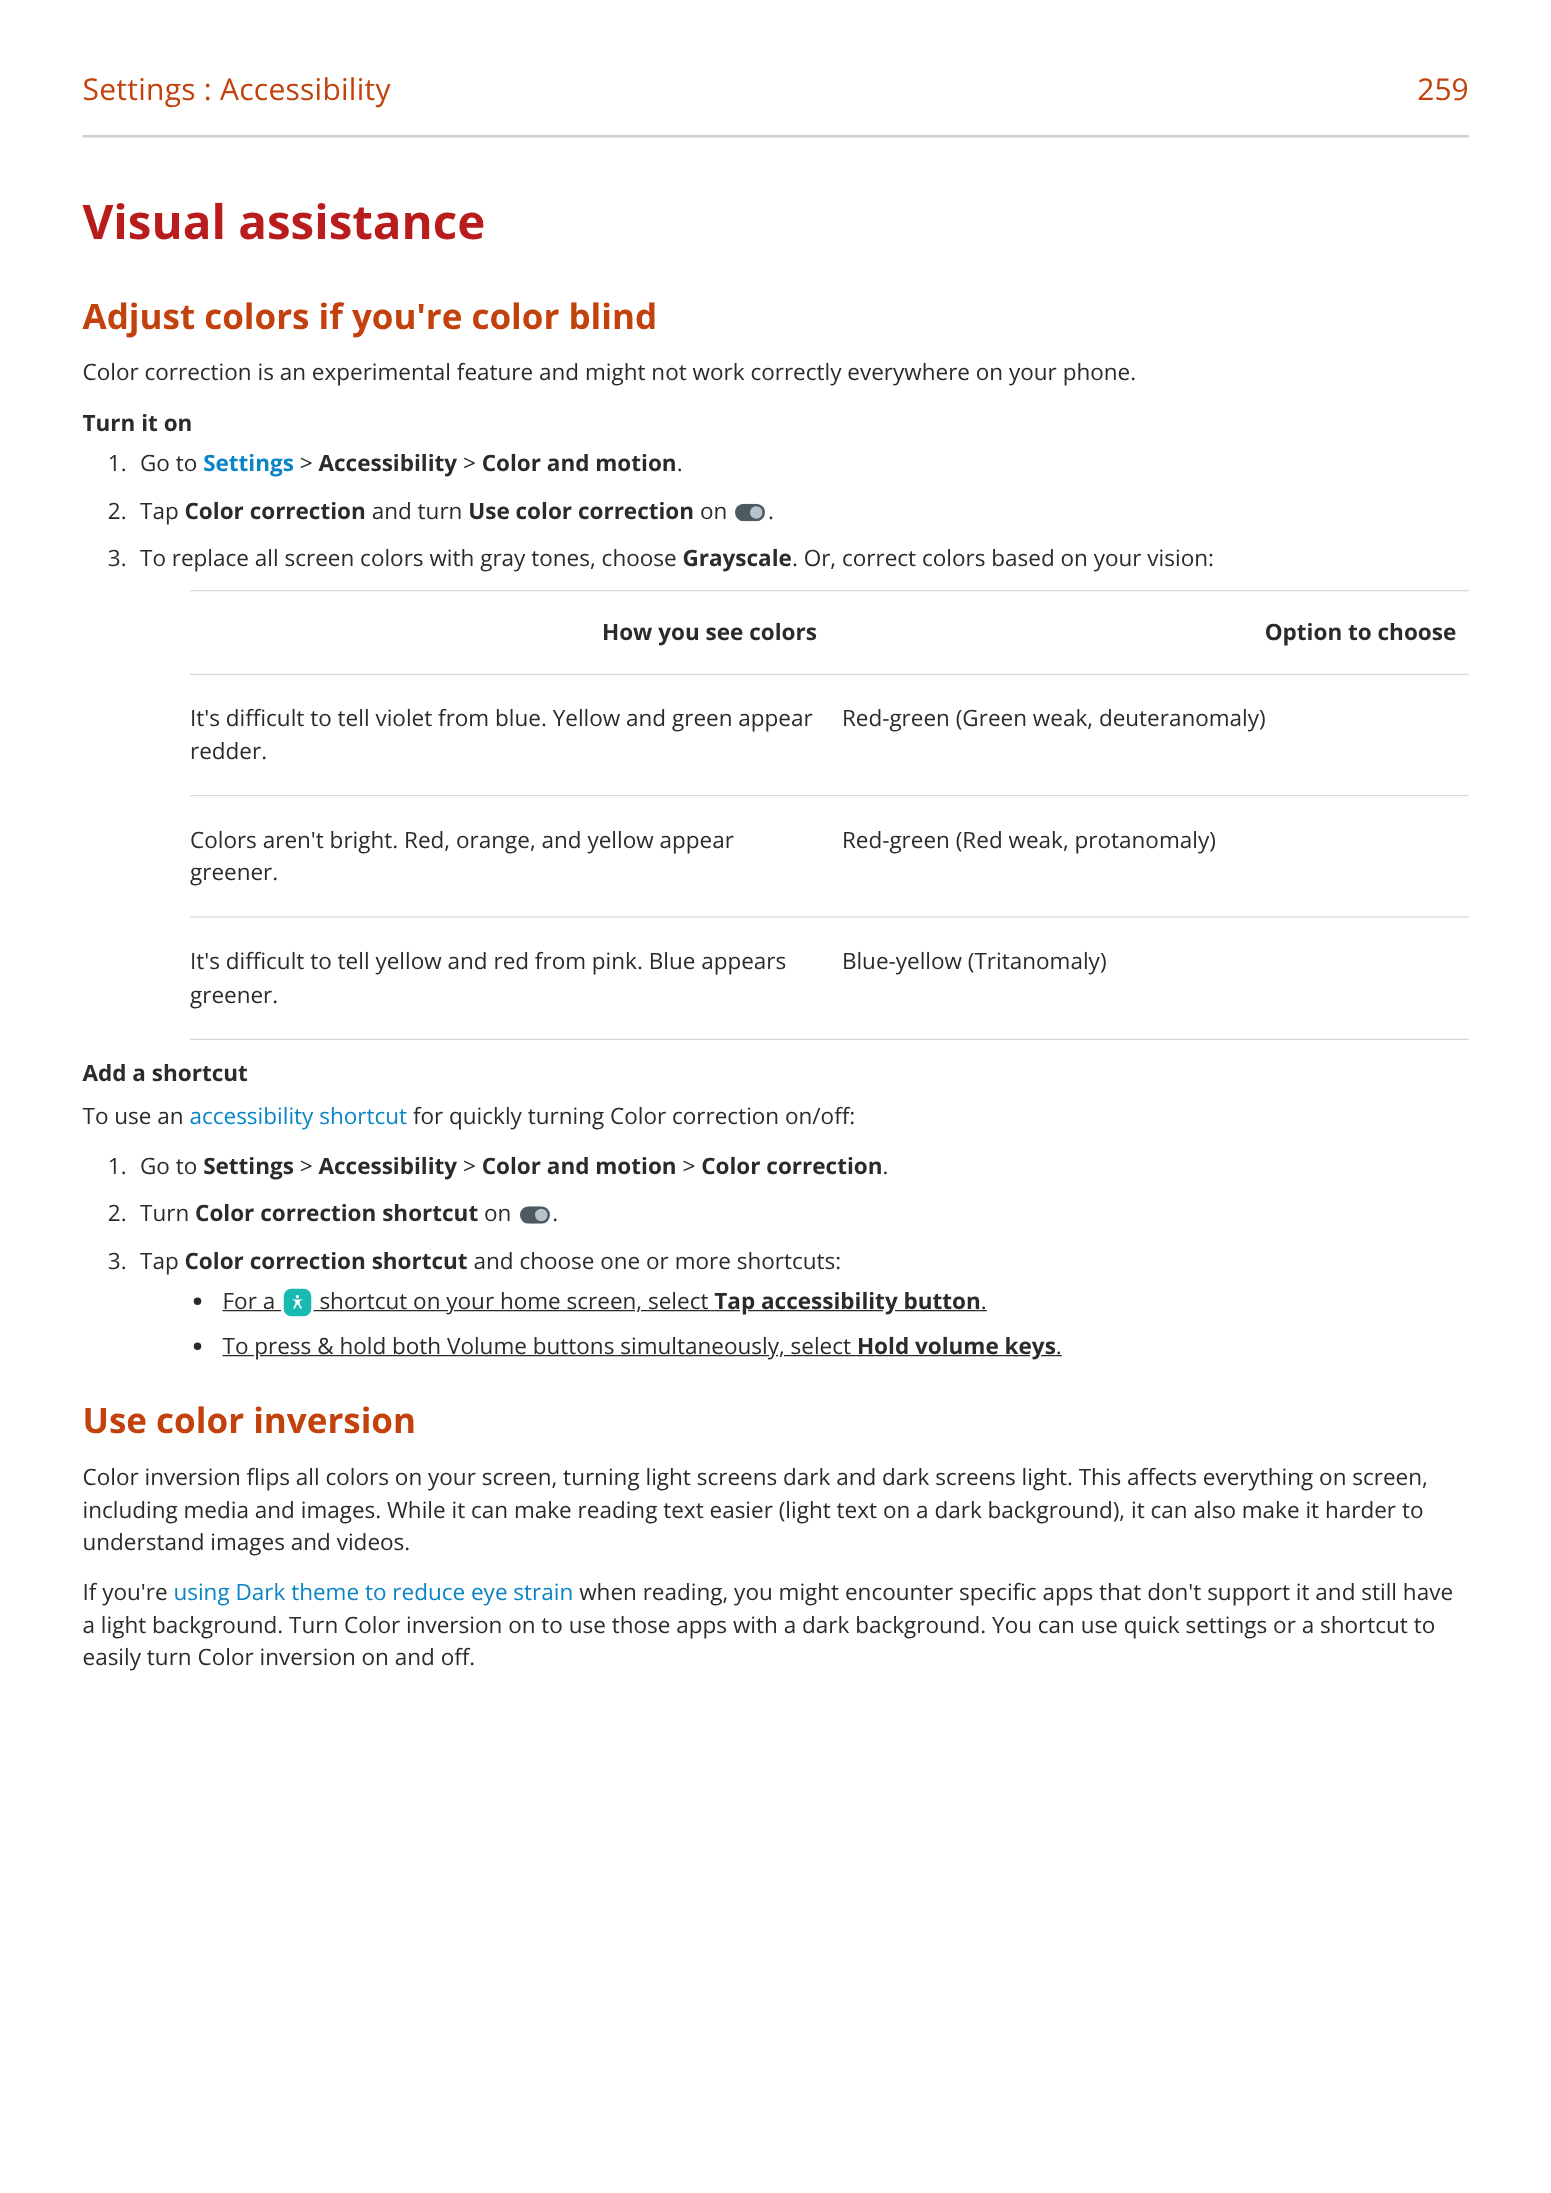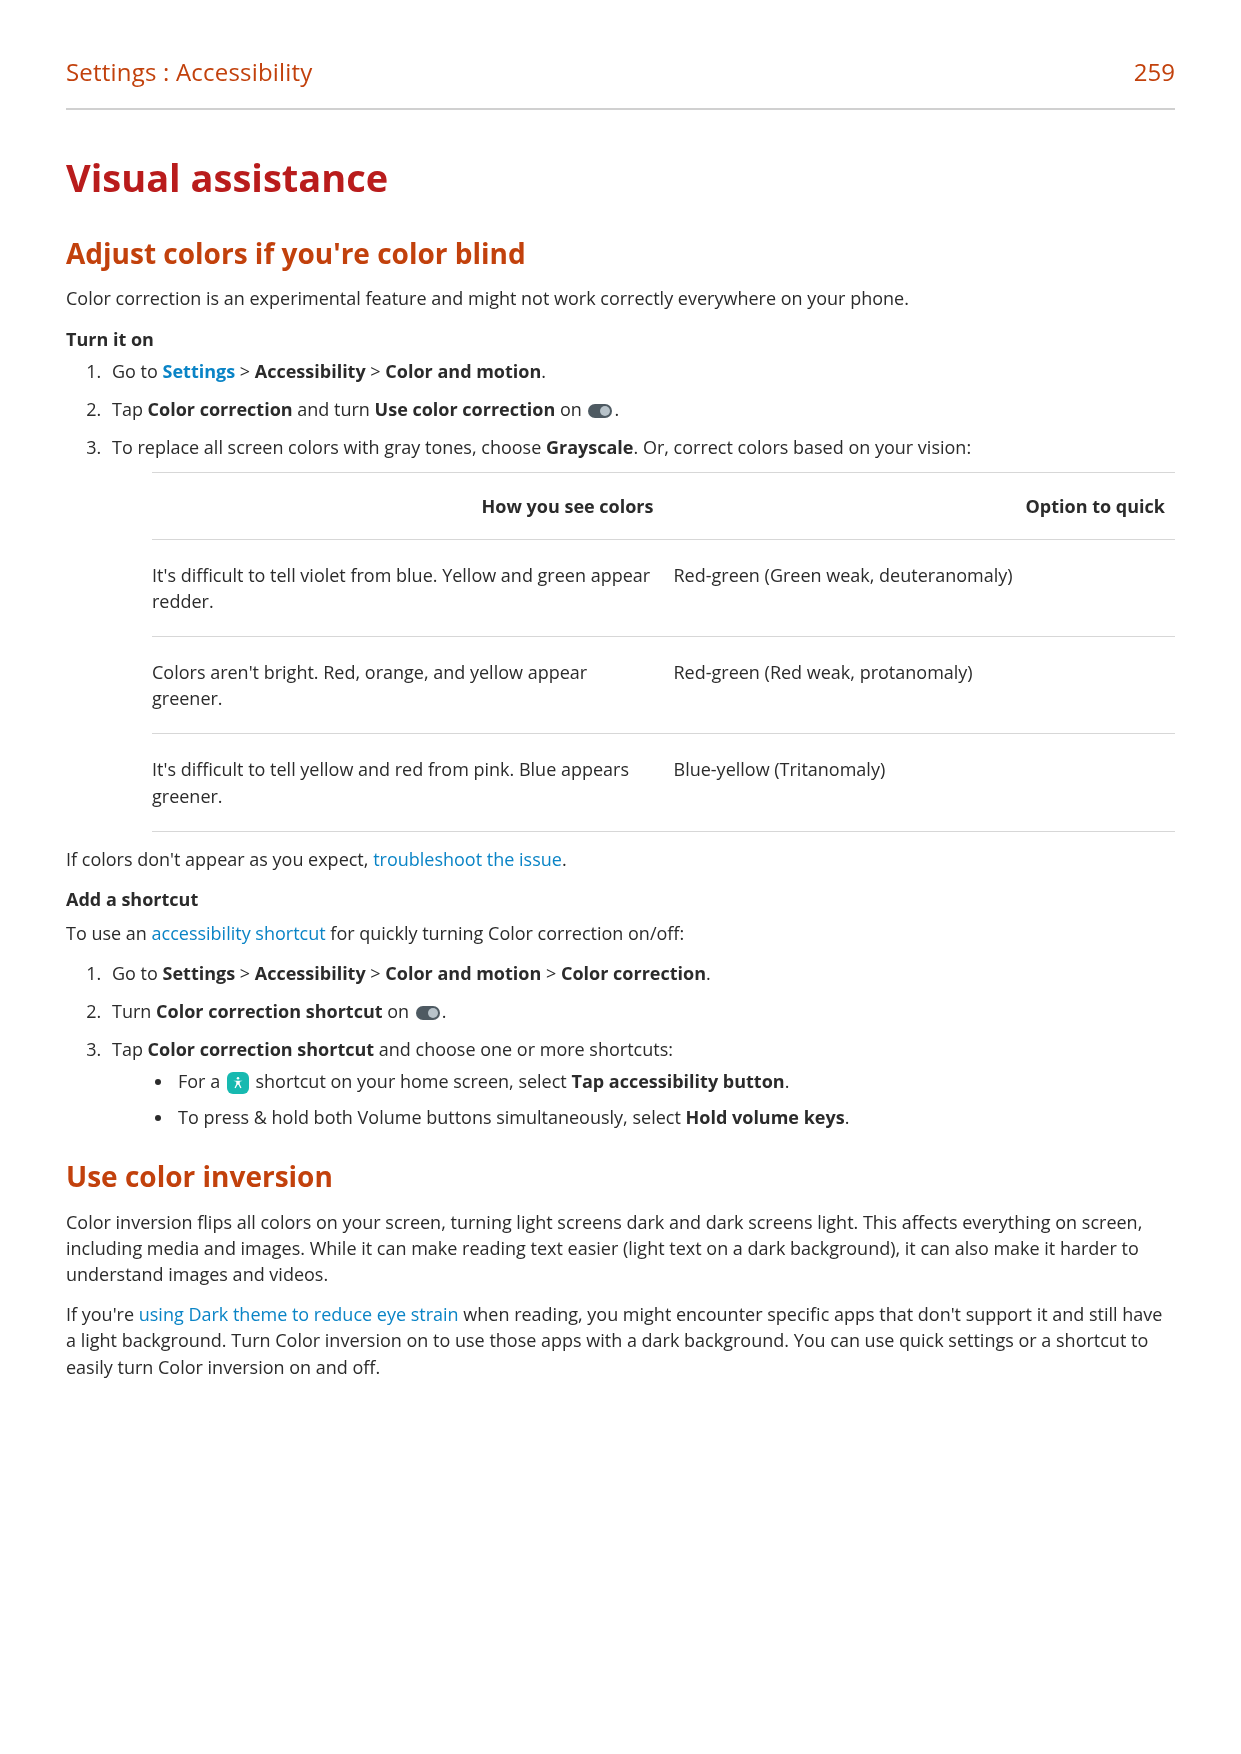--- a/index.html
+++ b/index.html
@@ -47,20 +47,21 @@
   .subhead { font-weight: 700; margin: 14px 0 6px 0; font-size: 18px; }
   ol {
     padding-left: 40px;
     margin: 6px 0 14px 0;
   }
   ol > li { margin-bottom: 12px; padding-left: 6px; }
   ul.bullets {
     list-style: disc;
     padding-left: 62px;
     margin: 6px 0 14px 0;
+    text-decoration: underline;
   }
   ul.bullets > li { margin-bottom: 10px; padding-left: 4px; }
   a.link {
     color: #0a84c6;
     text-decoration: none;
   }
   .toggle-pill {
     display: inline-block;
     vertical-align: middle;
     margin: 0 2px;
@@ -131,21 +132,21 @@
           </svg></span><span>.</span>
     </li>
     <li>
       <span>To replace all screen colors with gray tones, choose </span><span class="bold">Grayscale</span><span>. Or, correct colors based on your vision:</span>
 
       <div class="indented-table">
         <table class="color-table">
           <thead>
             <tr>
               <th>How you see colors</th>
-              <th>Option to quick</th>
+              <th>Option to choose</th>
             </tr>
           </thead>
           <tbody>
             <tr>
               <td>It's difficult to tell violet from blue. Yellow and green appear redder.</td>
               <td>Red-green (Green weak, deuteranomaly)</td>
             </tr>
             <tr>
               <td>Colors aren't bright. Red, orange, and yellow appear greener.</td>
               <td>Red-green (Red weak, protanomaly)</td>
@@ -153,23 +154,20 @@
             <tr>
               <td>It's difficult to tell yellow and red from pink. Blue appears greener.</td>
               <td>Blue-yellow (Tritanomaly)</td>
             </tr>
           </tbody>
         </table>
       </div>
     </li>
   </ol>
 
-  <p>
-    <span>If colors don't appear as you expect, </span><a href="#" class="link">troubleshoot the issue</a><span>.</span>
-  </p>
 
   <p class="subhead">Add a shortcut</p>
 
   <p>
     <span>To use an </span><a href="#" class="link">accessibility shortcut</a><span> for quickly turning Color correction on/off:</span>
   </p>
 
   <ol>
     <li>
       <span>Go to </span><span class="bold">Settings</span><span> &gt; </span><span class="bold">Accessibility</span><span> &gt; </span><span class="bold">Color and motion</span><span> &gt; </span><span class="bold">Color correction</span><span>.</span>

